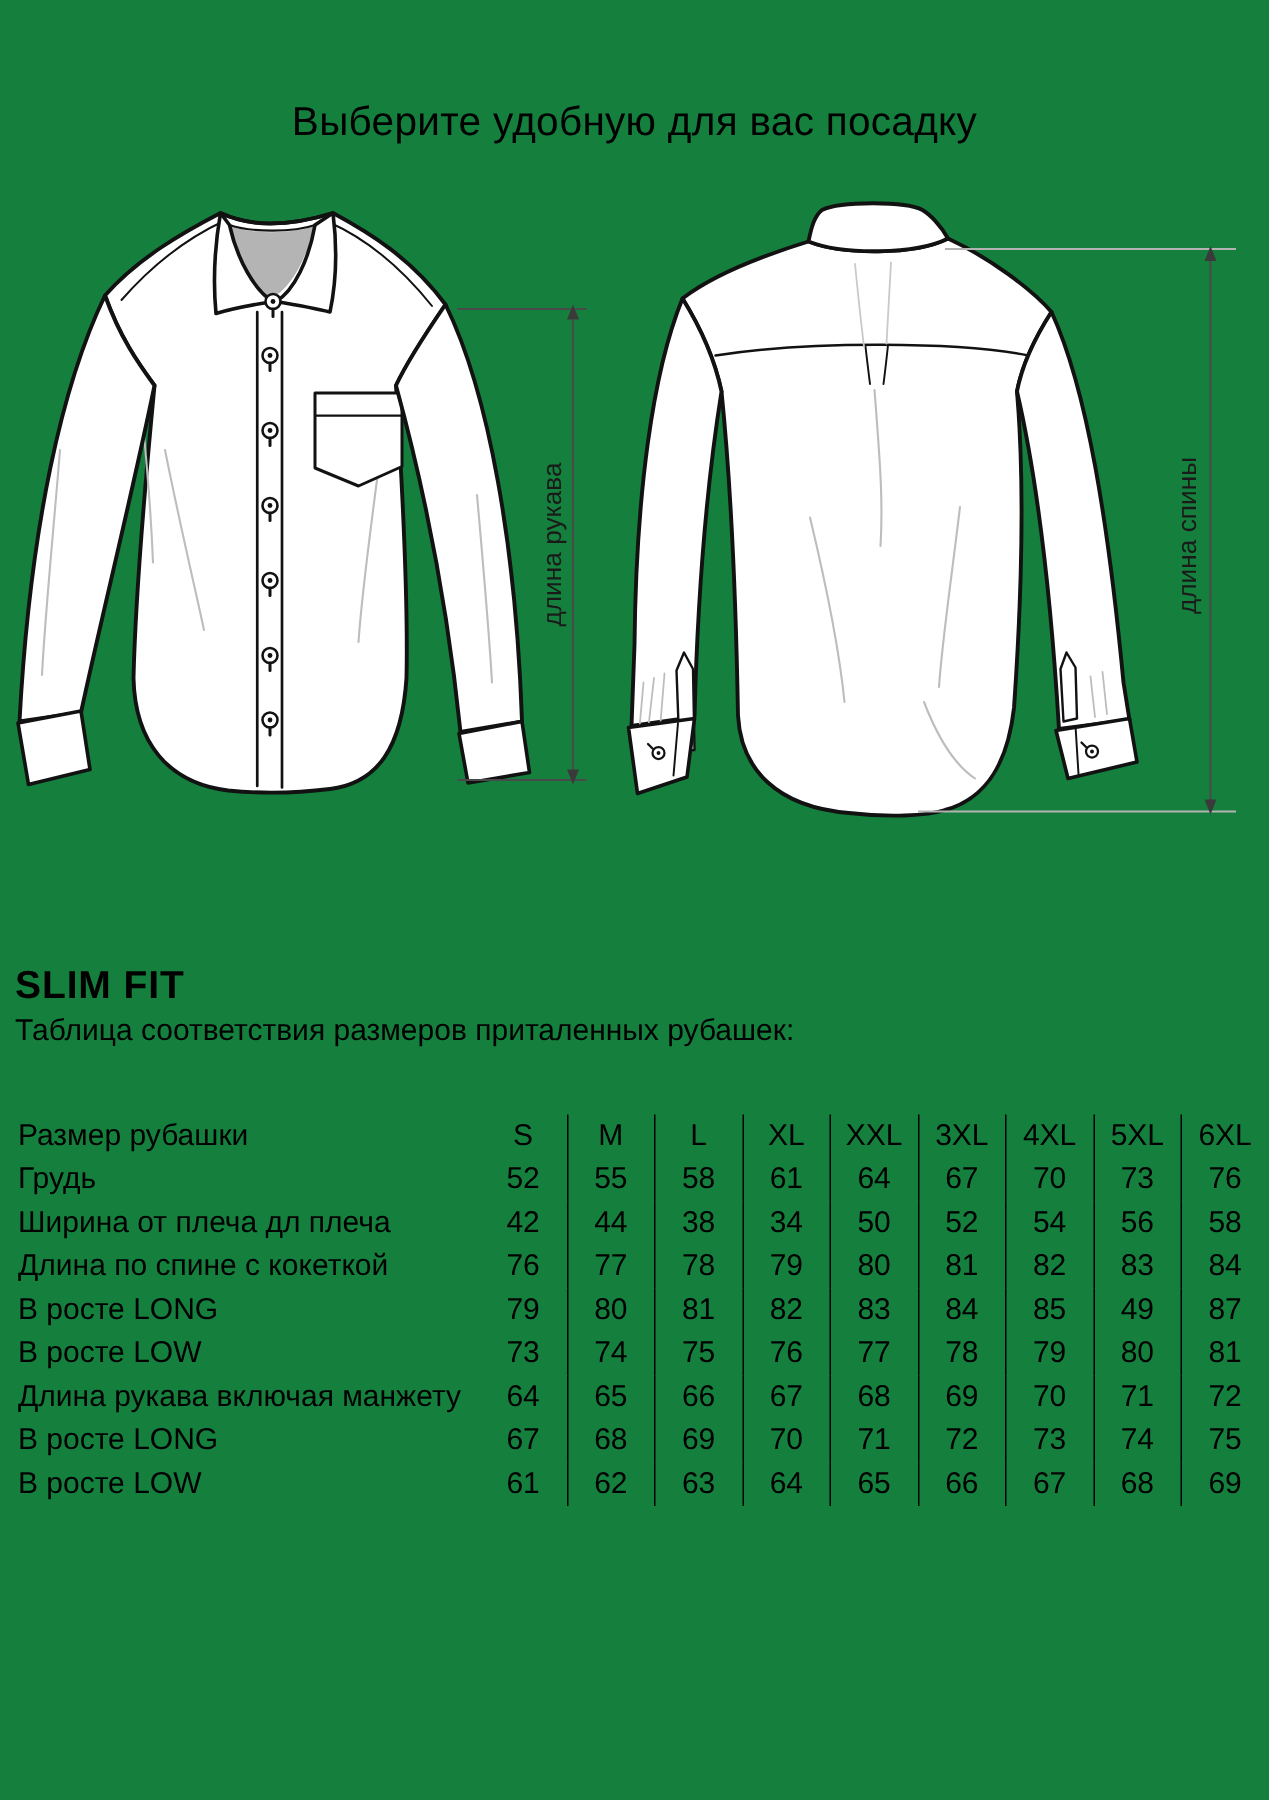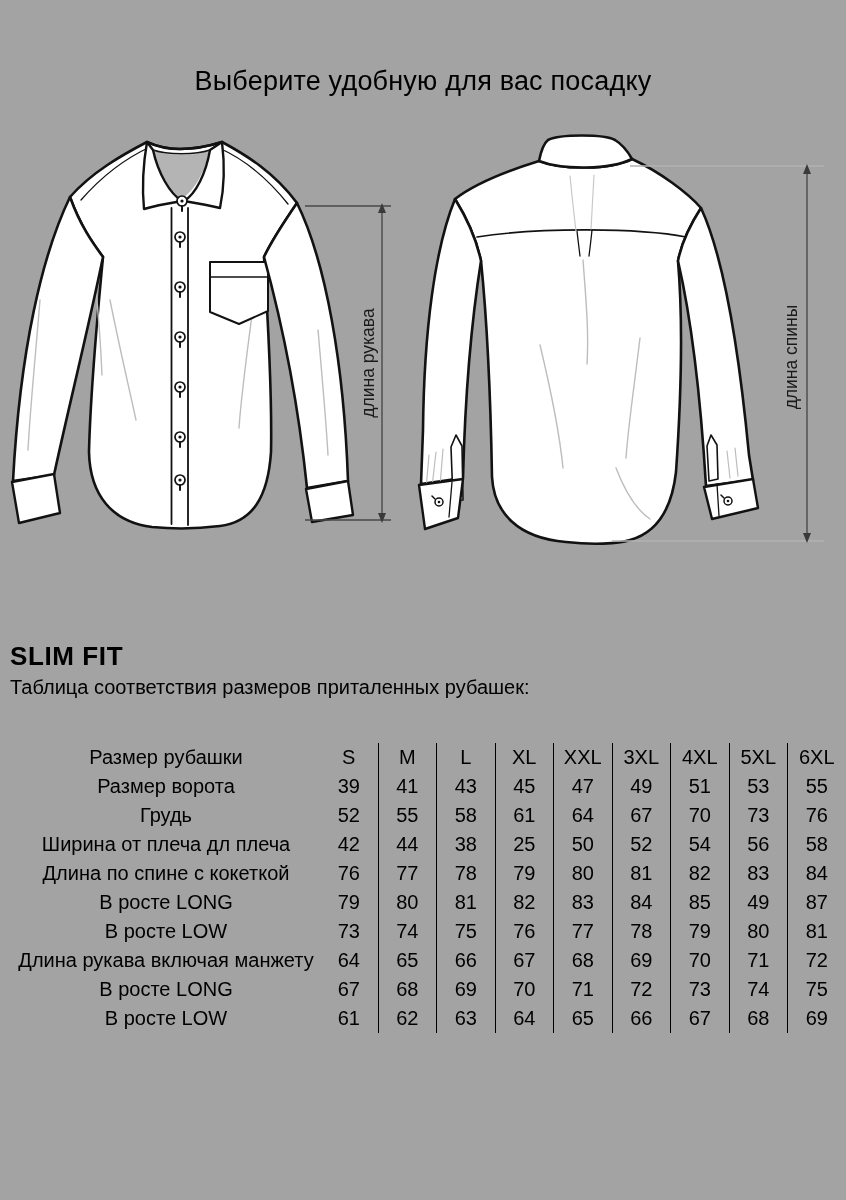--- a/index.html
+++ b/index.html
@@ -1,38 +1,38 @@
 <!DOCTYPE html>
 <html><head>
 <meta charset="utf-8">
 <style>
   html,body{margin:0;padding:0;background:#fff;}
   .page{
-    position:relative;width:846px;height:1200px;background:#a3a3a3;overflow:hidden;
+    position:relative;width:846px;height:1200px;background:#15803d;overflow:hidden;
     font-family:"Liberation Sans",sans-serif;color:#000;
   }
   .title{
     position:absolute;top:48px;left:0;width:846px;text-align:center;
     font-size:27px;font-weight:400;letter-spacing:0.2px;
   }
   .diagram{position:absolute;top:130px;left:0;width:846px;height:475px;}
   .fit-heading{
     position:absolute;top:619px;left:10px;font-size:26px;font-weight:700;letter-spacing:0.6px;
   }
   .table-caption{
     position:absolute;top:656px;left:10px;font-size:20px;font-weight:400;
   }
   table.size-table{
     position:absolute;top:743px;left:12px;border-collapse:collapse;table-layout:fixed;
     width:826px;font-size:20px;color:#000;
   }
   table.size-table td{
     height:29px;padding:0;line-height:29px;vertical-align:middle;white-space:nowrap;
   }
-  td.lbl{width:308px;text-align:center;}
+  td.lbl{width:308px;text-align:left;}
   td.val{width:57.5px;text-align:center;border-left:1.4px solid #000;}
   td.val.first{border-left:none;}
 </style>
 </head>
 <body>
 
 <div class="page">
 
   <h1 class="title">Выберите удобную для вас посадку</h1>
 
@@ -144,49 +144,37 @@
           <td class="val">M</td>
           <td class="val">L</td>
           <td class="val">XL</td>
           <td class="val">XXL</td>
           <td class="val">3XL</td>
           <td class="val">4XL</td>
           <td class="val">5XL</td>
           <td class="val">6XL</td>
         </tr>
         <tr>
-          <td class="lbl">Размер ворота</td>
-          <td class="val first">39</td>
-          <td class="val">41</td>
-          <td class="val">43</td>
-          <td class="val">45</td>
-          <td class="val">47</td>
-          <td class="val">49</td>
-          <td class="val">51</td>
-          <td class="val">53</td>
-          <td class="val">55</td>
-        </tr>
-        <tr>
           <td class="lbl">Грудь</td>
           <td class="val first">52</td>
           <td class="val">55</td>
           <td class="val">58</td>
           <td class="val">61</td>
           <td class="val">64</td>
           <td class="val">67</td>
           <td class="val">70</td>
           <td class="val">73</td>
           <td class="val">76</td>
         </tr>
         <tr>
           <td class="lbl">Ширина от плеча дл плеча</td>
           <td class="val first">42</td>
           <td class="val">44</td>
           <td class="val">38</td>
-          <td class="val">25</td>
+          <td class="val">34</td>
           <td class="val">50</td>
           <td class="val">52</td>
           <td class="val">54</td>
           <td class="val">56</td>
           <td class="val">58</td>
         </tr>
         <tr>
           <td class="lbl">Длина по спине с кокеткой</td>
           <td class="val first">76</td>
           <td class="val">77</td>

